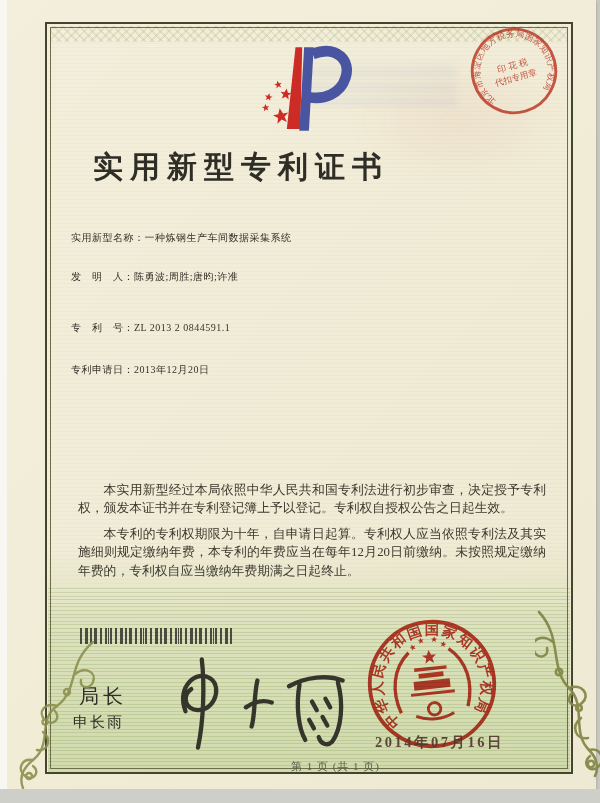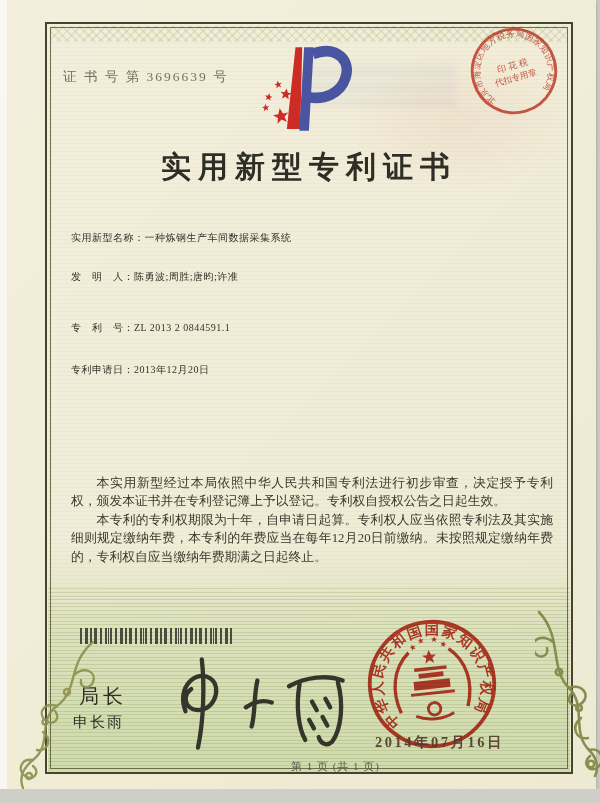--- a/index.html
+++ b/index.html
@@ -50,30 +50,30 @@
   }
   .cert-no {
     position:absolute; left:56px; top:68px; font-size:13.5px; color:#70725f; letter-spacing:2px;
   }
   .logo { position:absolute; left:252px; top:44px; width:96px; height:92px; }
   .stamp-tax {
     position:absolute; left:462px; top:26px; width:90px; height:90px;
     transform:rotate(-16deg); opacity:.85; mix-blend-mode:multiply;
   }
   .doc-title {
-    position:absolute; left:38px; top:147px; width:528px; text-align:center;
-    font-size:30px; font-weight:bold; color:#2e2d26; letter-spacing:7px;
+    position:absolute; left:38px; top:147px; width:528px; 
+    font-size:30px; font-weight:bold; color:#2e2d26; letter-spacing:7px;padding-left:48px;
   }
   .field-row { position:absolute; left:64px; width:480px; font-size:10px; color:#34322a; letter-spacing:.5px; white-space:nowrap; }
   .fr0{top:231px;} .fr1{top:270px;} .fr2{top:321px;} .fr3{top:363px;} .fr4{top:406px;} .fr5{top:448px;}
   .body-text {
     position:absolute; left:64px; top:474px; width:482px;
     font-size:12.8px; line-height:18.4px; color:#3b392e; text-align:justify;
   }
-  .body-text p { text-indent:2em; margin:0; }
+  .body-text p { text-indent:2em; margin:7px; }
   .barcode {
     position:absolute; left:73px; top:628px; width:153px; height:16px; opacity:.85;
     background:
       repeating-linear-gradient(90deg, #33332b 0 2px, transparent 2px 5px),
       repeating-linear-gradient(90deg, #33332b 0 1px, transparent 1px 7px);
   }
   .sig-title { position:absolute; left:72px; top:683px; font-size:20px; color:#2f2e27; letter-spacing:4px; }
   .sig-name  { position:absolute; left:66px; top:713px; font-size:15px; color:#2f2e27; letter-spacing:2px; }
   .signature-svg { position:absolute; left:140px; top:646px; width:215px; height:115px; }
   .seal-office {
@@ -102,21 +102,20 @@
   <div class="faint-waves"></div>
   <div class="green-tint"></div>
   <div class="green-lines"></div>
   <div class="ghost-pink"></div>
   <div class="ghost-blue"></div>
 
   <div class="frame">
     <div class="frame-inner"></div>
   </div>
 
-  <div class="cert-no">证 书 号 第 3696639 号</div>
 
   <svg class="logo" viewBox="0 0 100 95">
     <defs>
       <path id="star" d="M0,-10L2.94,-3.09L9.51,-3.09L4.05,1.18L5.88,8.09L0,4L-5.88,8.09L-4.05,1.18L-9.51,-3.09L-2.94,-3.09Z"></path>
     </defs>
     <g fill="#cc2b26">
       <use href="#star" transform="translate(20,42) scale(0.42) rotate(-12)"></use>
       <use href="#star" transform="translate(10,55) scale(0.42) rotate(10)"></use>
       <use href="#star" transform="translate(7,66) scale(0.40) rotate(-8)"></use>
       <use href="#star" transform="translate(28,52) scale(0.62) rotate(8)"></use>

